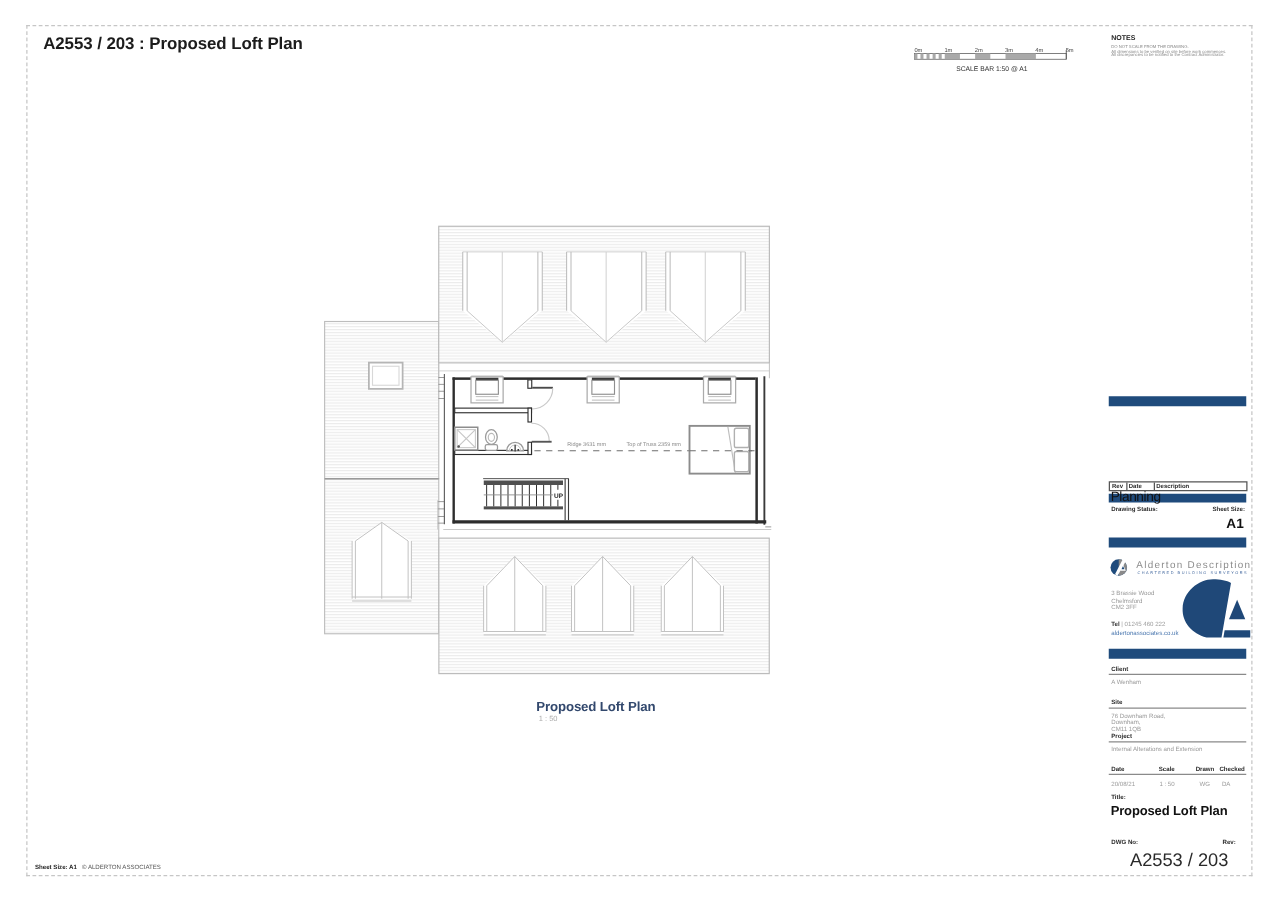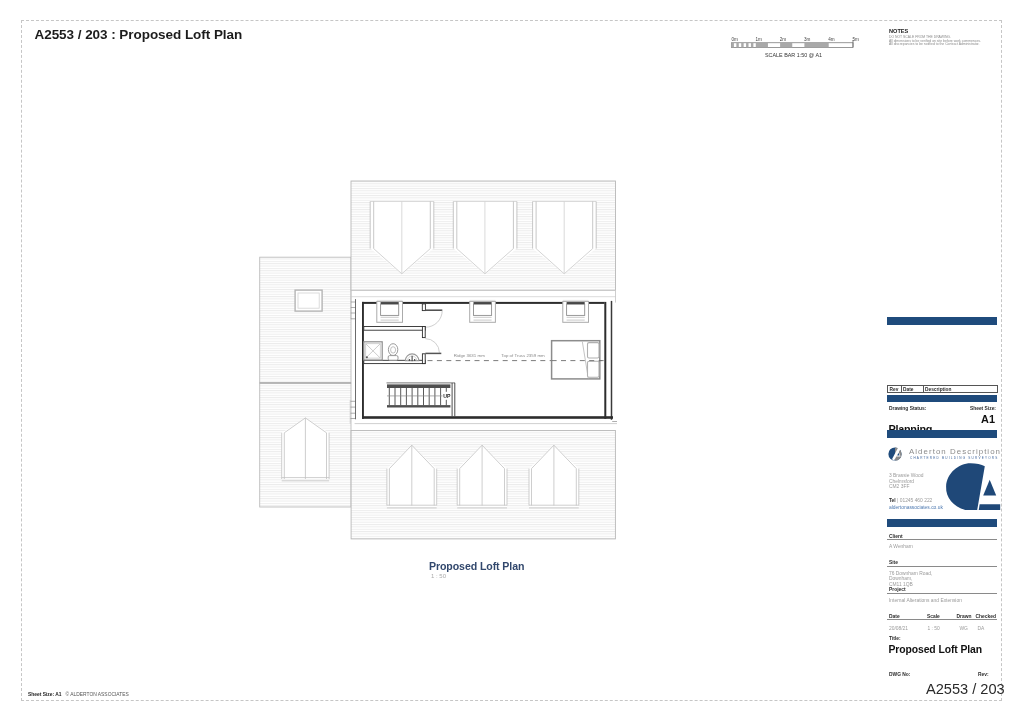--- a/index.html
+++ b/index.html
@@ -336,21 +336,21 @@
   <div class="abs" style="left:35px;top:0;width:0;height:6.2px;border-left:0.8px solid #555;"></div>
   <div class="abs lbl" style="left:1.6px;top:1px;font-size:4.8px;">Rev</div>
   <div class="abs lbl" style="left:15px;top:1px;font-size:4.8px;">Date</div>
   <div class="abs lbl" style="left:37px;top:1px;font-size:4.8px;">Description</div>
 </div>
 
 <div class="abs nv" style="left:887px;top:394.7px;width:109.5px;height:7.3px;"></div>
 
 <div class="abs lbl" style="left:889px;top:405.6px;font-size:4.9px;">Drawing Status:</div>
 <div class="abs lbl" style="left:940px;top:405.6px;width:56px;text-align:right;font-size:4.9px;">Sheet Size:</div>
-<div class="abs" style="left:888.5px;top:423px;font-size:10.9px;font-weight:bold;color:#111;letter-spacing:-0.3px;">Planning</div>
+<div class="abs" style="left:888.5px;top:392px;font-size:10.9px;font-weight:normal;color:#111;letter-spacing:-0.3px;">Planning</div>
 <div class="abs" style="left:940px;top:412.8px;width:55px;text-align:right;font-size:10.9px;font-weight:bold;color:#111;">A1</div>
 
 <div class="abs nv" style="left:887px;top:430.1px;width:109.5px;height:8.3px;"></div>
 
 <svg class="abs" style="left:887.5px;top:446.5px;" width="17" height="14" viewBox="0 0 17 14">
   <circle cx="7" cy="7" r="6.6" fill="#1f4b7c"></circle>
   <path d="M7,0.4 A6.6 6.6 0 0 1 13.6,7 A6.6 6.6 0 0 1 7,13.6 Z" fill="#8a8a8a"></path>
   <polygon points="10,0.8 12.8,1.5 6.1,13.5 4,12.3" fill="#ffffff"></polygon>
   <polygon points="10.2,4 12.6,9.5 8.2,9.5" fill="#ffffff"></polygon>
   <polygon points="10.4,5.8 11.6,8.4 9.2,8.4" fill="#1f4b7c"></polygon>
@@ -391,17 +391,17 @@
 <div class="abs gy" style="left:889px;top:625.9px;font-size:4.9px;">20/08/21</div>
 <div class="abs gy" style="left:927.5px;top:625.9px;font-size:4.9px;">1 : 50</div>
 <div class="abs gy" style="left:959.5px;top:625.9px;font-size:4.9px;">WG</div>
 <div class="abs gy" style="left:977.5px;top:625.9px;font-size:4.9px;">DA</div>
 
 <div class="abs lbl" style="left:889px;top:635.9px;font-size:4.9px;">Title:</div>
 <div class="abs" style="left:888.5px;top:644.3px;font-size:10.4px;font-weight:bold;color:#111;letter-spacing:-0.1px;">Proposed Loft Plan</div>
 
 <div class="abs lbl" style="left:889px;top:671.8px;font-size:4.9px;">DWG No:</div>
 <div class="abs lbl" style="left:978px;top:671.8px;font-size:4.9px;">Rev:</div>
-<div class="abs" style="left:926px;top:680.8px;font-size:14.6px;color:#2a2a2a;">A2553 / 203</div>
+<div class="abs" style="left:904px;top:680.8px;font-size:14.6px;color:#2a2a2a;">A2553 / 203</div>
 
 <div class="abs" style="left:28px;top:691.8px;font-size:4.9px;color:#222;"><b>Sheet Size: A1</b>&nbsp;&nbsp; <span style="color:#555;">© ALDERTON ASSOCIATES</span></div>
 
 </div>
 
 </body></html>

